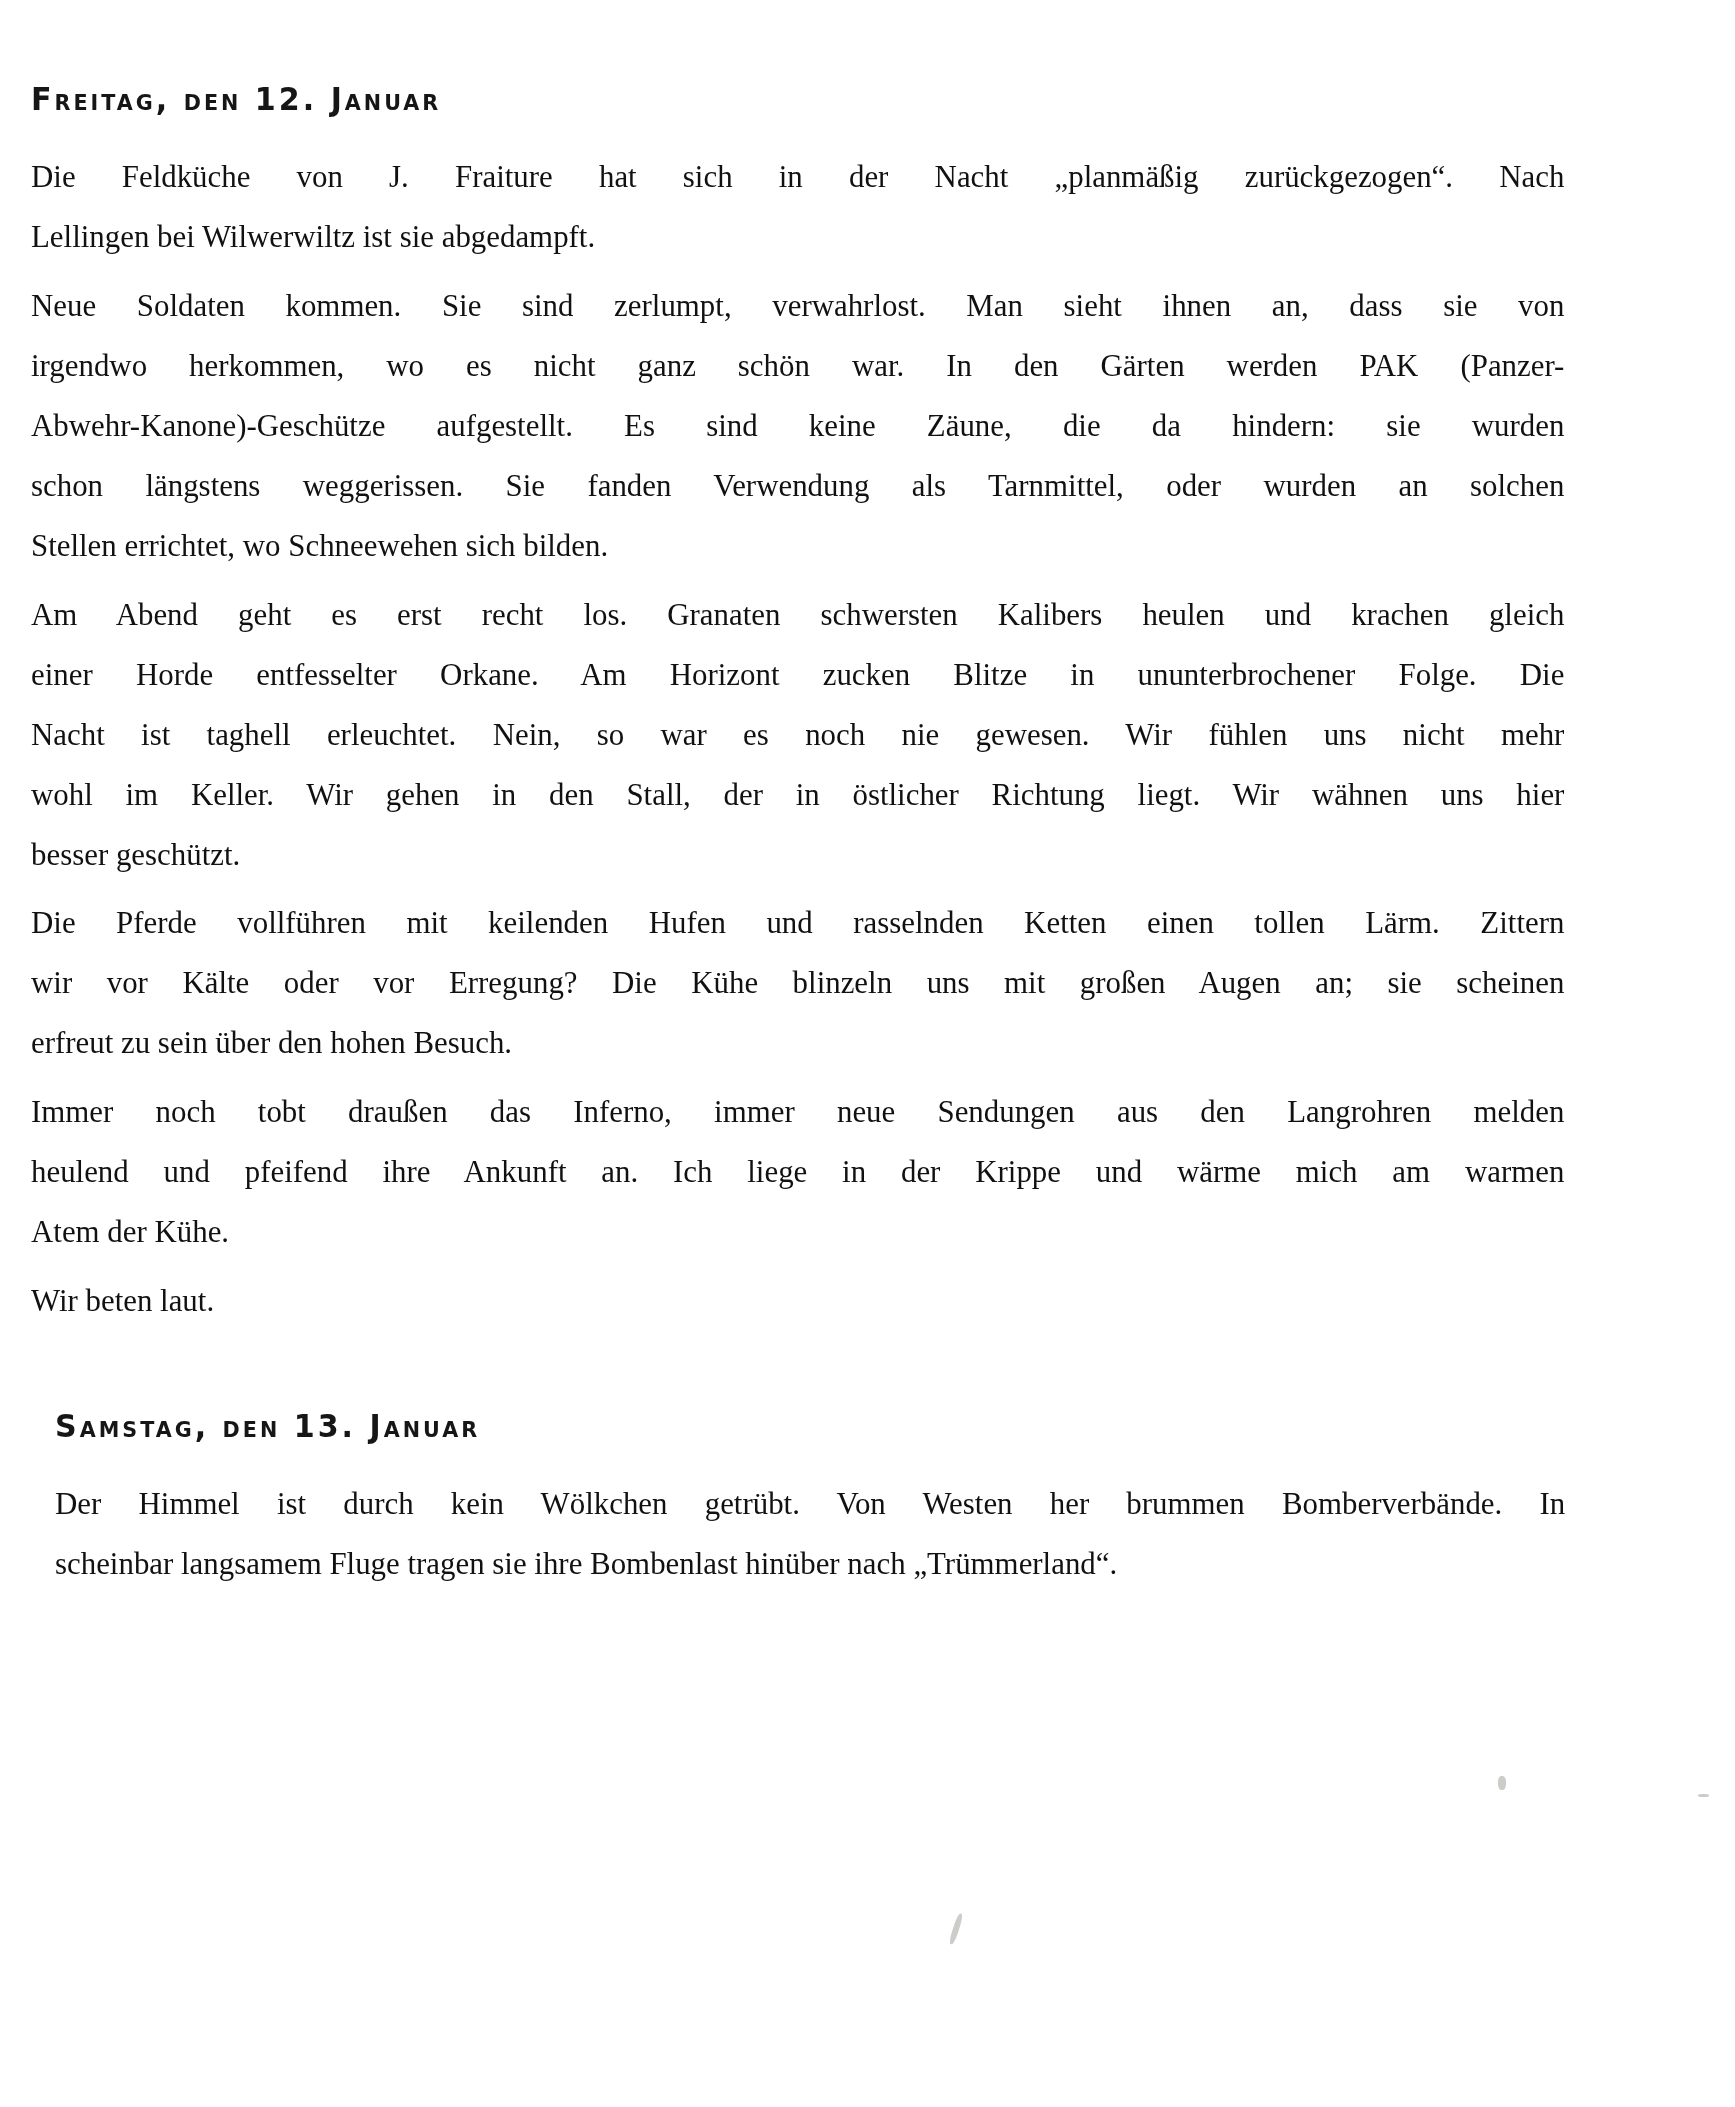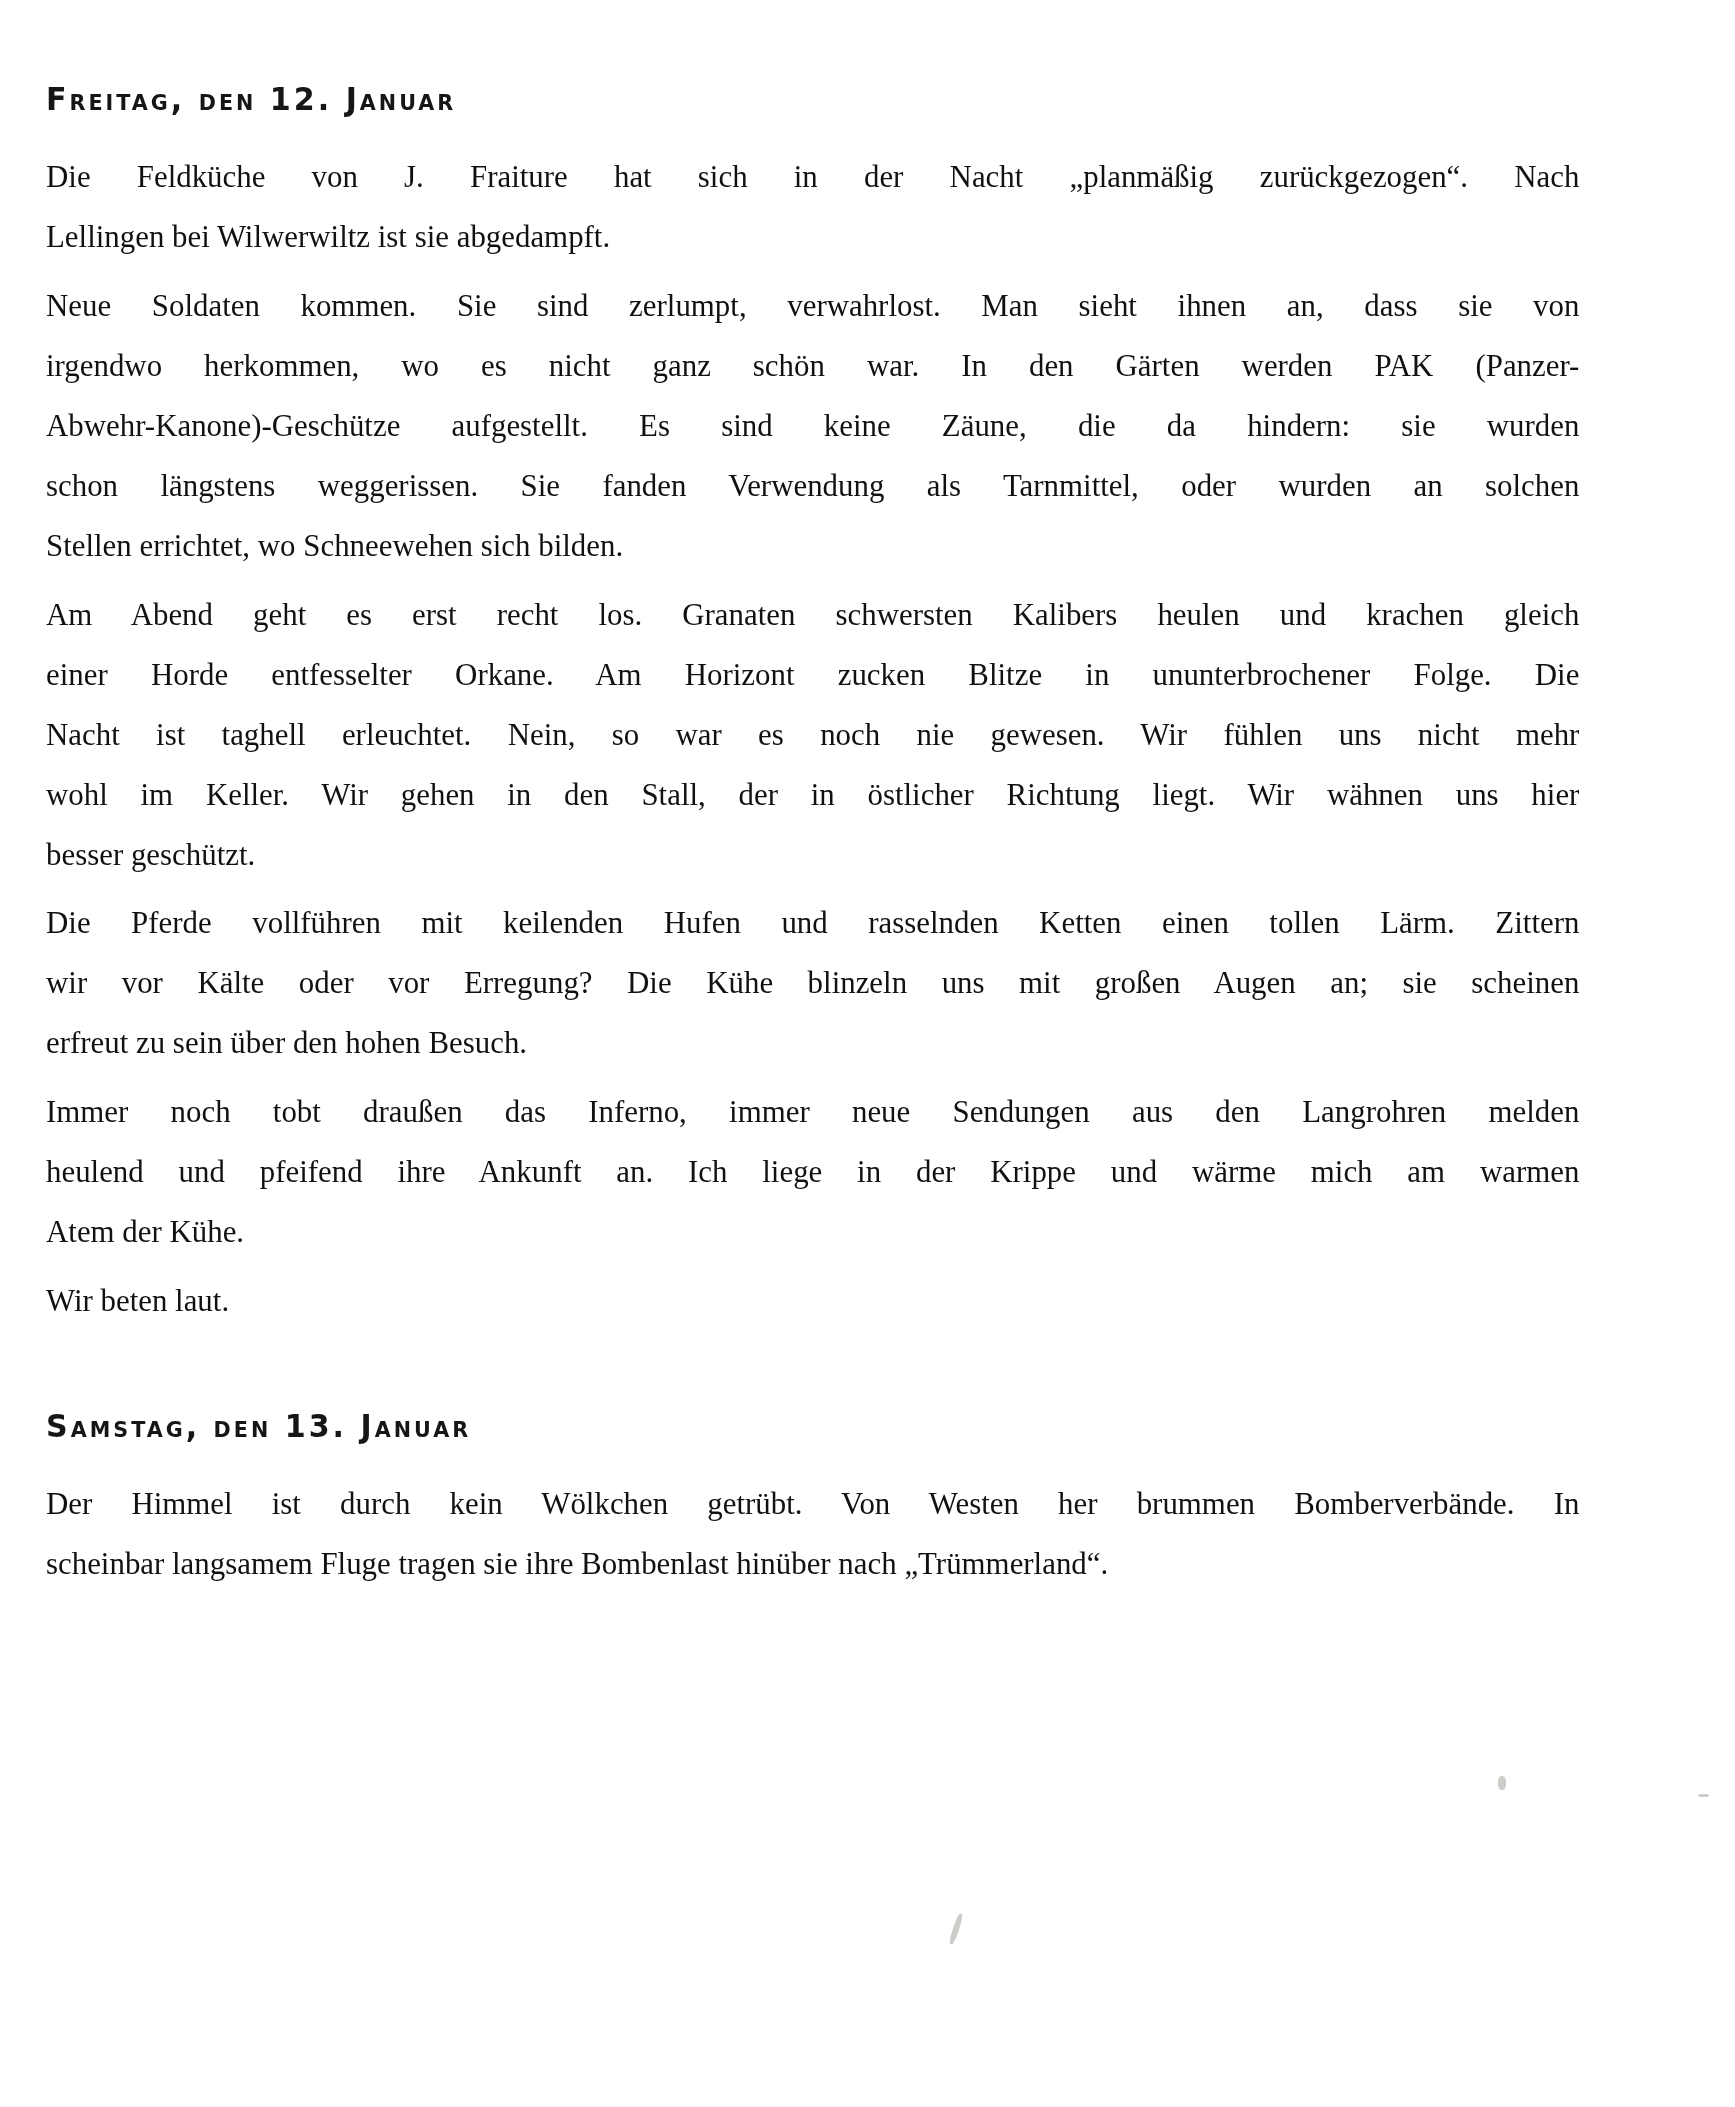--- a/index.html
+++ b/index.html
@@ -8,30 +8,31 @@
       background: #ffffff;
     }
     body {
       width: 1736px;
       height: 2108px;
       position: relative;
       overflow: hidden;
     }
     .page {
       position: absolute;
-      left: 46px;
+      left: 31px;
       top: 77px;
       width: 1589px;
       color: #111111;
     }
     .section {
       margin: 0;
     }
     .section + .section {
       margin-top: 74px;
+      margin-left: 24px;
     }
     .heading {
       font-family: "DejaVu Sans", sans-serif;
       font-weight: bold;
       font-variant: small-caps;
       font-size: 32px;
       letter-spacing: 3.2px;
       line-height: 45px;
       margin: 0 0 24px 0;
       color: #161616;

